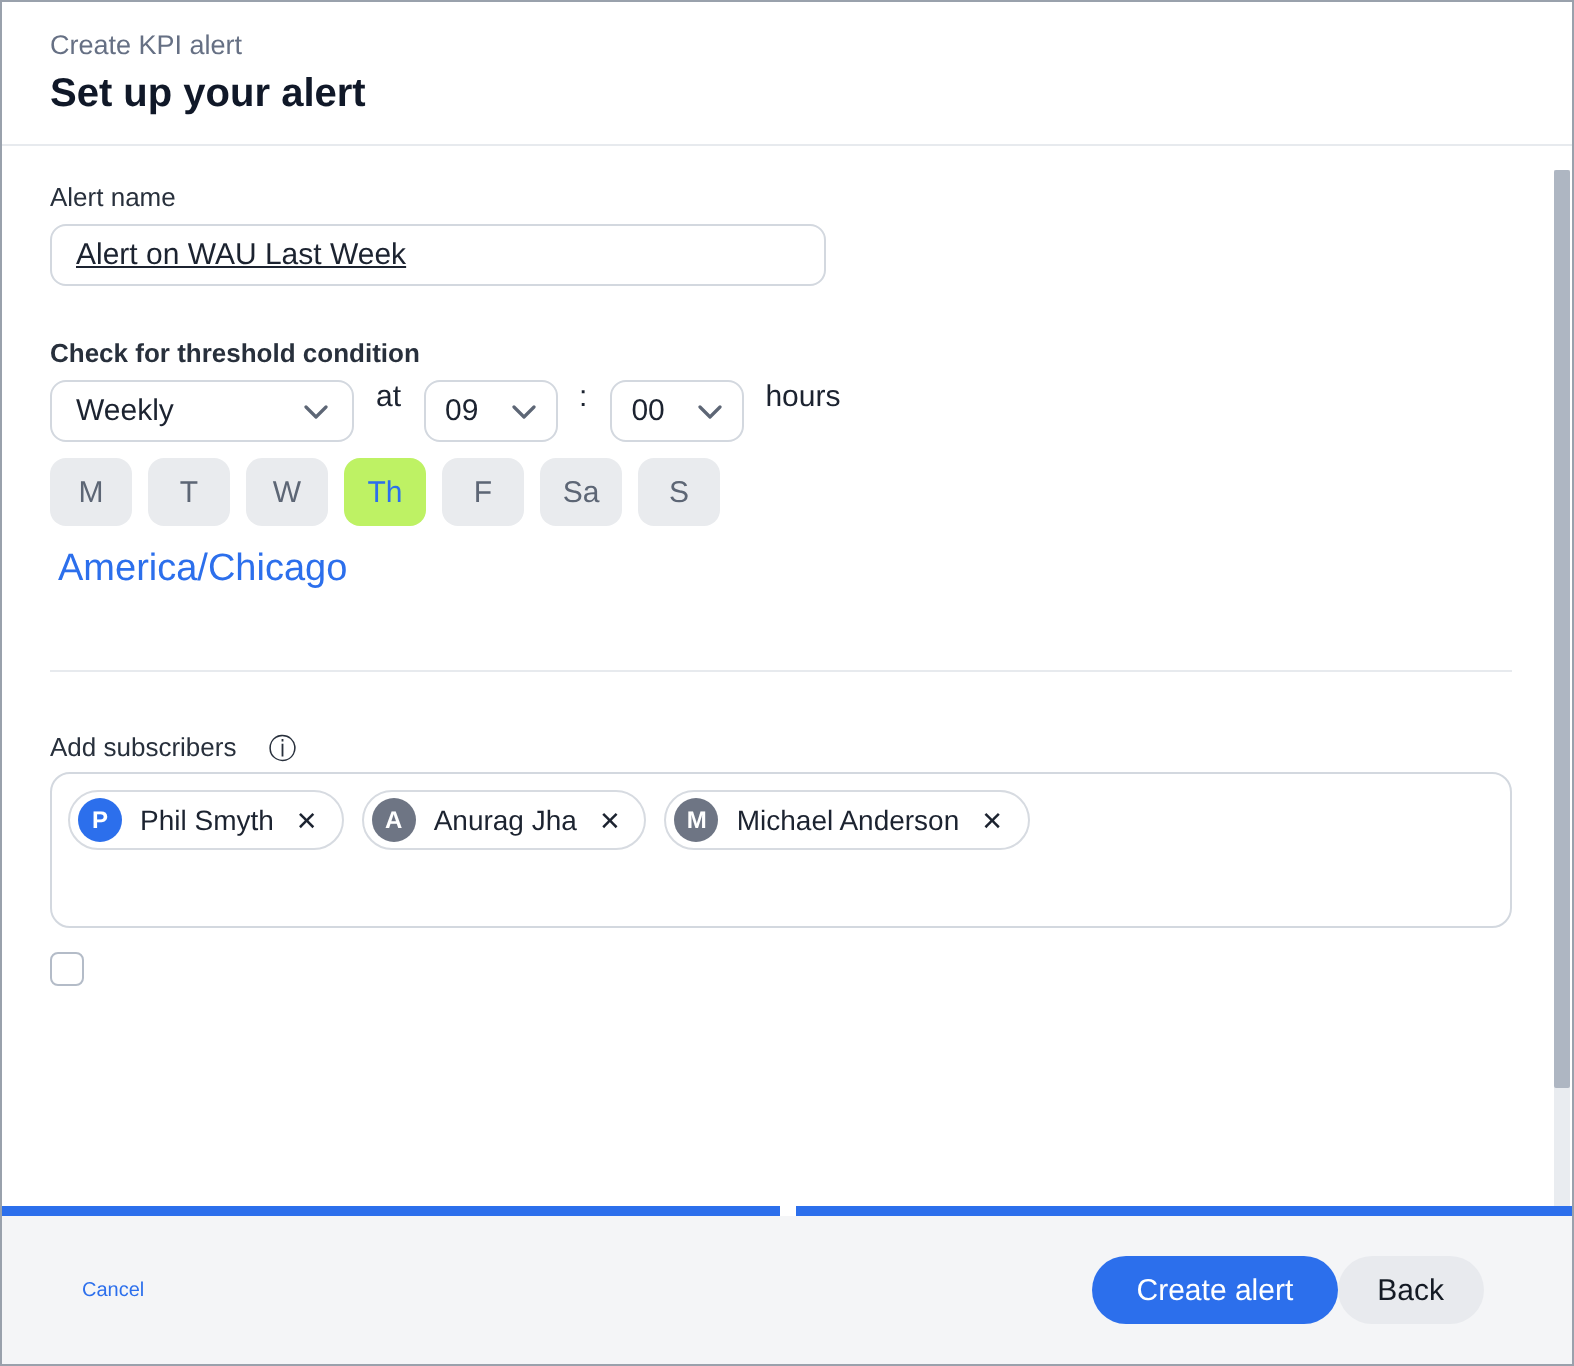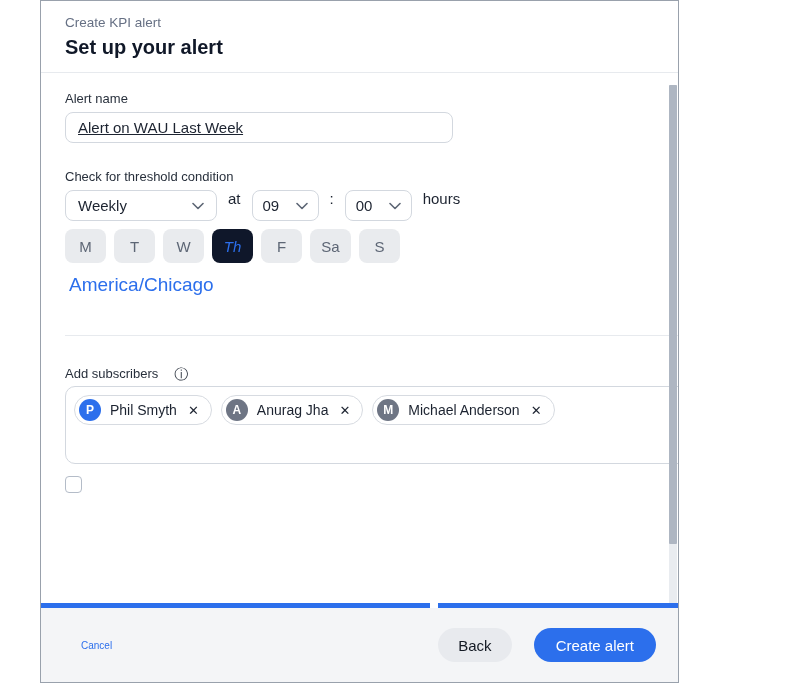--- a/index.html
+++ b/index.html
@@ -1,25 +1,24 @@
 <!DOCTYPE html>
 <html><head>
 <meta charset="utf-8">
 <style>
   * { box-sizing: border-box; margin: 0; padding: 0; }
   html, body { background: #ffffff; }
   body { font-family: "Liberation Sans", sans-serif; }
 
   .dialog {
     position: relative;
-    width: 639px; height: 683px;
+    width: 787px; height: 683px;
     background: #ffffff;
     border: 1px solid #99a1ac;
     overflow: hidden;
-    margin-left: 40px;
   }
 
   
   .hdr { padding: 14px 24px 13px; }
   .eyebrow { font-size: 13.5px; color: #667084; }
   .title { font-size: 20px; font-weight: 700; color: #101828; margin-top: 6px; }
   .hdr-divider { border-bottom: 1px solid #e7eaee; }
 
   
   .body { position: relative; padding: 18px 24px 0; }
@@ -36,36 +35,36 @@
   }
   input.control { width: 388px; outline: none; font-family: "Liberation Sans", sans-serif; text-decoration: underline; }
   .select { justify-content: space-between; cursor: pointer; }
   .chev { width: 12px; height: 8px; flex: 0 0 auto; margin-left: 10px; }
 
   .row { display: flex; gap: 9px; margin-top: 24px; }
   .col-condition { width: 183px; }
   .col-threshold { width: 196px; }
   .col-threshold input.control { width: 100%; }
 
-  .check-label { margin-top: 26px; }
+  .check-label { margin-top: 26px; font-weight: bold; }
   .time-row { display: flex; gap: 8px; }
   .sel-frequency { width: 152px; }
   .sel-hour, .sel-minute { width: 67px; padding: 0 10px; justify-content: space-between; }
   .time-text { font-size: 15px; color: #1c2330; padding: 0 3px; }
 
   .days { display: flex; gap: 8px; margin-top: 8px; }
   .day {
     width: 41px; height: 34px;
     border: none; border-radius: 8px;
     background: #e9ebee; color: #5d6675;
     font-size: 15px; font-family: "Liberation Sans", sans-serif;
     display: flex; align-items: center; justify-content: center;
     cursor: pointer;
   }
-  .day.selected { background: #0f172a; color: #2c6fec; font-style: italic; }
+  .day.selected { background: #bef264; color: #2c6fec; }
 
   .tz { display: inline-block; margin-top: 11px; margin-left: 4px; font-size: 19px; color: #2c6fec; text-decoration: none; cursor: pointer; }
 
   .section-divider { margin-top: 39px; width: 731px; border-bottom: 1px solid #e7eaee; }
 
   .subs-label { display: flex; align-items: center; gap: 16px; margin-top: 30px; }
   .info-icon { font-size: 14px; color: #28303c; line-height: 1; cursor: default; }
 
   .subs-box {
     margin-top: 5px;
@@ -215,17 +214,17 @@
   <div class="scroll-thumb"></div>
 
   <div class="progress">
     <div class="seg seg1"></div>
     <div class="seg seg2"></div>
   </div>
 
   <div class="footer">
     <a class="cancel">Cancel</a>
     <span class="spacer"></span>
+    <button class="btn btn-create">Create alert</button>
     <button class="btn btn-back">Back</button>
-    <button class="btn btn-create">Create alert</button>
   </div>
 
 </div>
 
 </body></html>

